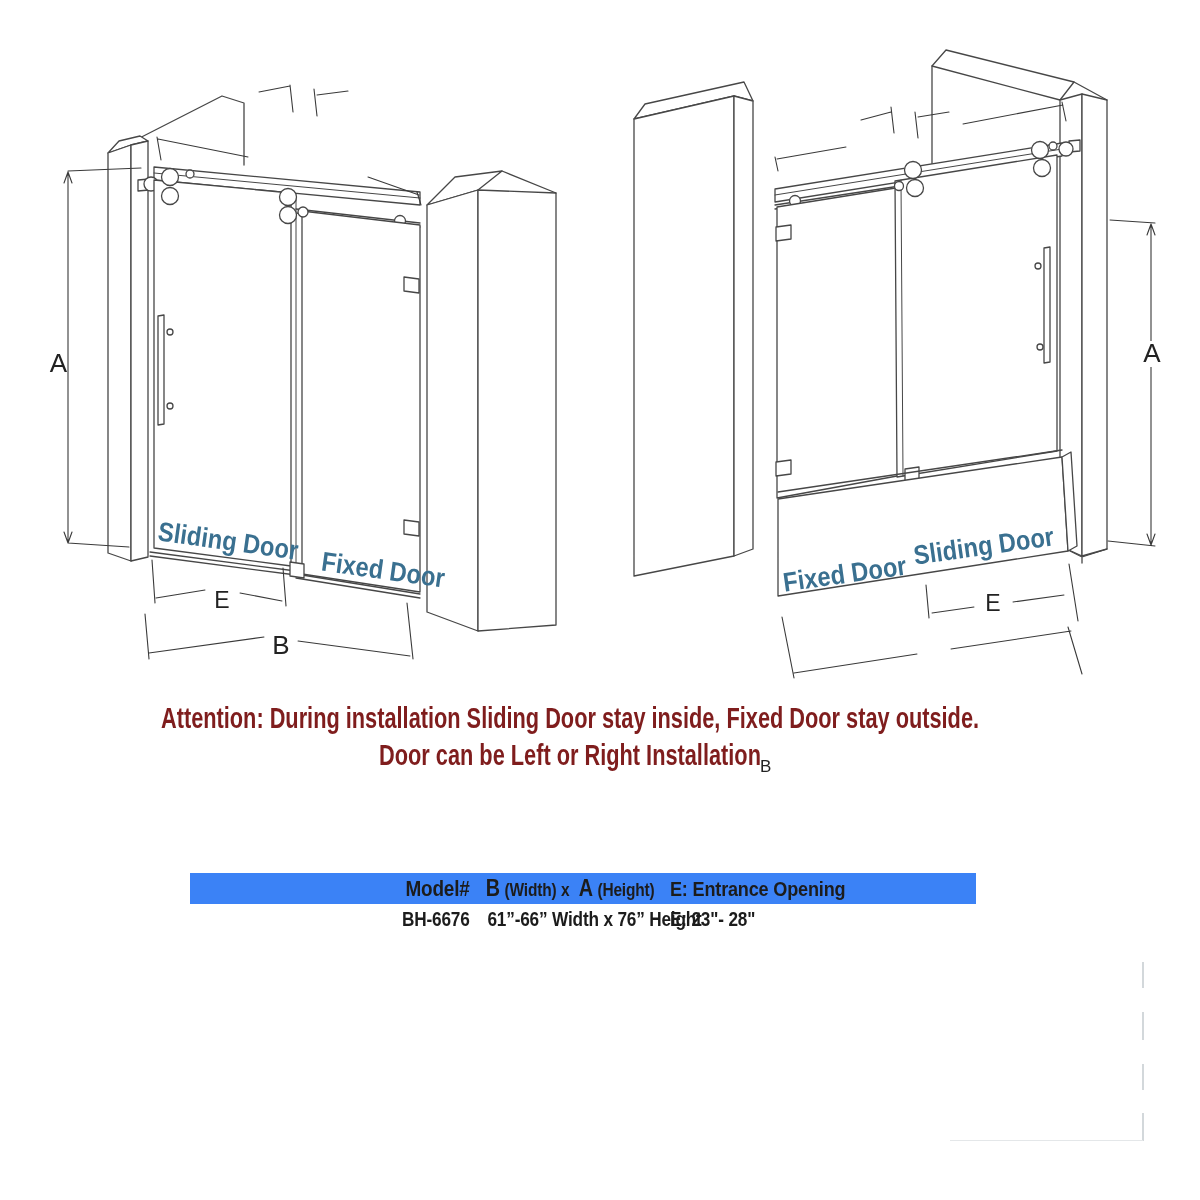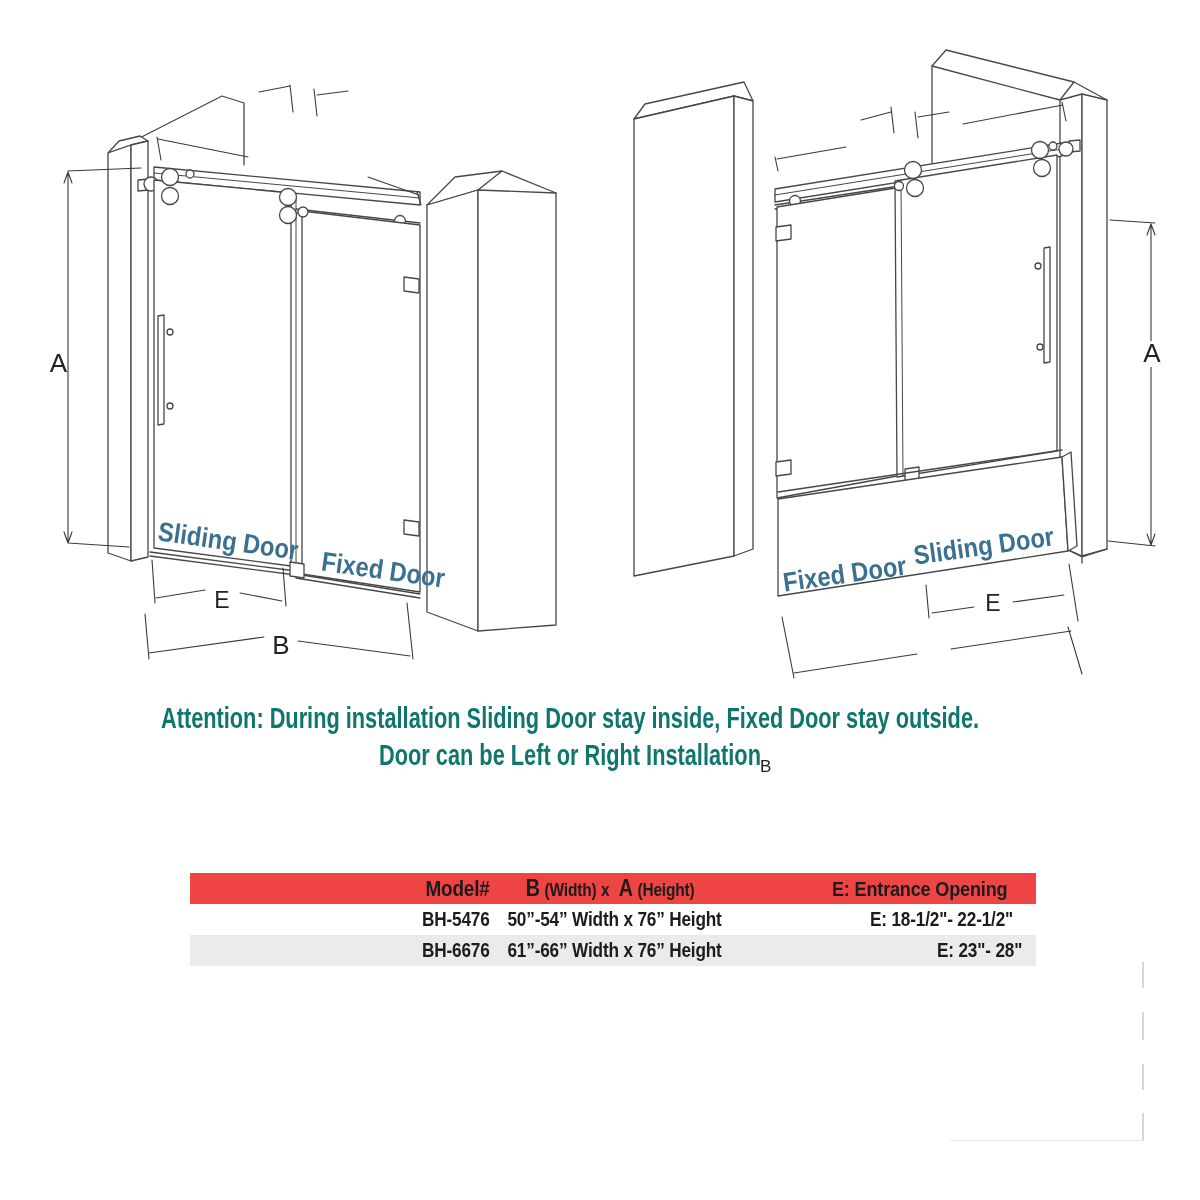--- a/index.html
+++ b/index.html
@@ -12,36 +12,36 @@
   .ln{fill:none;stroke:#474747;stroke-width:1.3;stroke-linejoin:round;stroke-linecap:round;}
   .thin{stroke-width:1;}
   .fw{fill:#ffffff;stroke:#474747;stroke-width:1.3;stroke-linejoin:round;}
   .dln{fill:none;stroke:#3a3a3a;stroke-width:1.1;stroke-linejoin:round;stroke-linecap:round;}
   .dim{font-family:"Liberation Sans",sans-serif;font-size:26px;fill:#222;}
   .dimE{font-size:23px;}
   .doorlbl{font-family:"Liberation Sans",sans-serif;font-size:27px;font-weight:bold;fill:#3a7090;}
   
   .attention{
     position:absolute;left:0;top:700px;width:1140px;text-align:center;
-    color:#0f766e;font-weight:bold;
+    color:#7f1d1d;font-weight:bold;
   }
   .attn-line{display:block;font-size:29px;line-height:37px;white-space:nowrap;
     transform:scaleX(0.75);transform-origin:50% 50%;}
   .stray-b{position:absolute;left:760px;top:757px;font-size:17px;color:#222;font-weight:normal;}
   
   .spec-table{
     position:absolute;left:190px;top:873px;width:786px;
     border-collapse:collapse;table-layout:fixed;color:#1c1c1c;
   }
   .spec-table th,.spec-table td{padding:0;height:31px;vertical-align:middle;font-weight:bold;white-space:nowrap;}
-  .spec-table thead th{background:#ef4444;padding-left:20px;}
+  .spec-table thead th{background:#3b82f6;}
   .spec-table tbody tr:nth-child(even){background:#e9ebed;}
   .col-model{width:280px;text-align:right;padding-right:98px;}
   .col-size{width:200px;}
-  .col-entrance{width:306px;text-align:right;padding-left:78px;}
+  .col-entrance{width:306px;text-align:left;padding-left:78px;}
   .cond{display:inline-block;transform:scaleX(0.86);transform-origin:center;font-size:20px;letter-spacing:-0.2px;}
   .col-model .cond{transform-origin:right;}
   .col-entrance .cond{transform-origin:left;}
   .hdr1{font-size:22px;}
   .hdr3{font-size:21px;}
   .hb{font-size:23px;}
   .hu{font-size:18px;}
   
   .ghost-v{position:absolute;width:2px;background:#d3d8db;left:1142px;}
   .ghost-h{position:absolute;height:1px;background:#e4e7e9;top:1140px;left:950px;width:193px;}
@@ -205,25 +205,20 @@
       <th class="col-size">
         <span class="cond"><span class="hb">B</span>&nbsp;<span class="hu">(Width)</span>&nbsp;<span class="hu">x</span>&nbsp;&nbsp;<span class="hb">A</span>&nbsp;<span class="hu">(Height)</span></span>
       </th>
       <th class="col-entrance">
         <span class="cond hdr3">E: Entrance Opening</span>
       </th>
     </tr>
   </thead>
   <tbody>
     <tr>
-      <td class="col-model"><span class="cond">BH-5476</span></td>
-      <td class="col-size"><span class="cond">50”-54” Width x 76” Height</span></td>
-      <td class="col-entrance"><span class="cond">E:  18-1/2"- 22-1/2"</span></td>
-    </tr>
-    <tr>
       <td class="col-model"><span class="cond">BH-6676</span></td>
       <td class="col-size"><span class="cond">61”-66” Width x 76” Height</span></td>
       <td class="col-entrance"><span class="cond">E:  23"- 28"</span></td>
     </tr>
   </tbody>
 </table>
 
 <div class="ghost-v" style="top:962px;height:26px;"></div>
 <div class="ghost-v" style="top:1012px;height:28px;"></div>
 <div class="ghost-v" style="top:1064px;height:26px;"></div>

